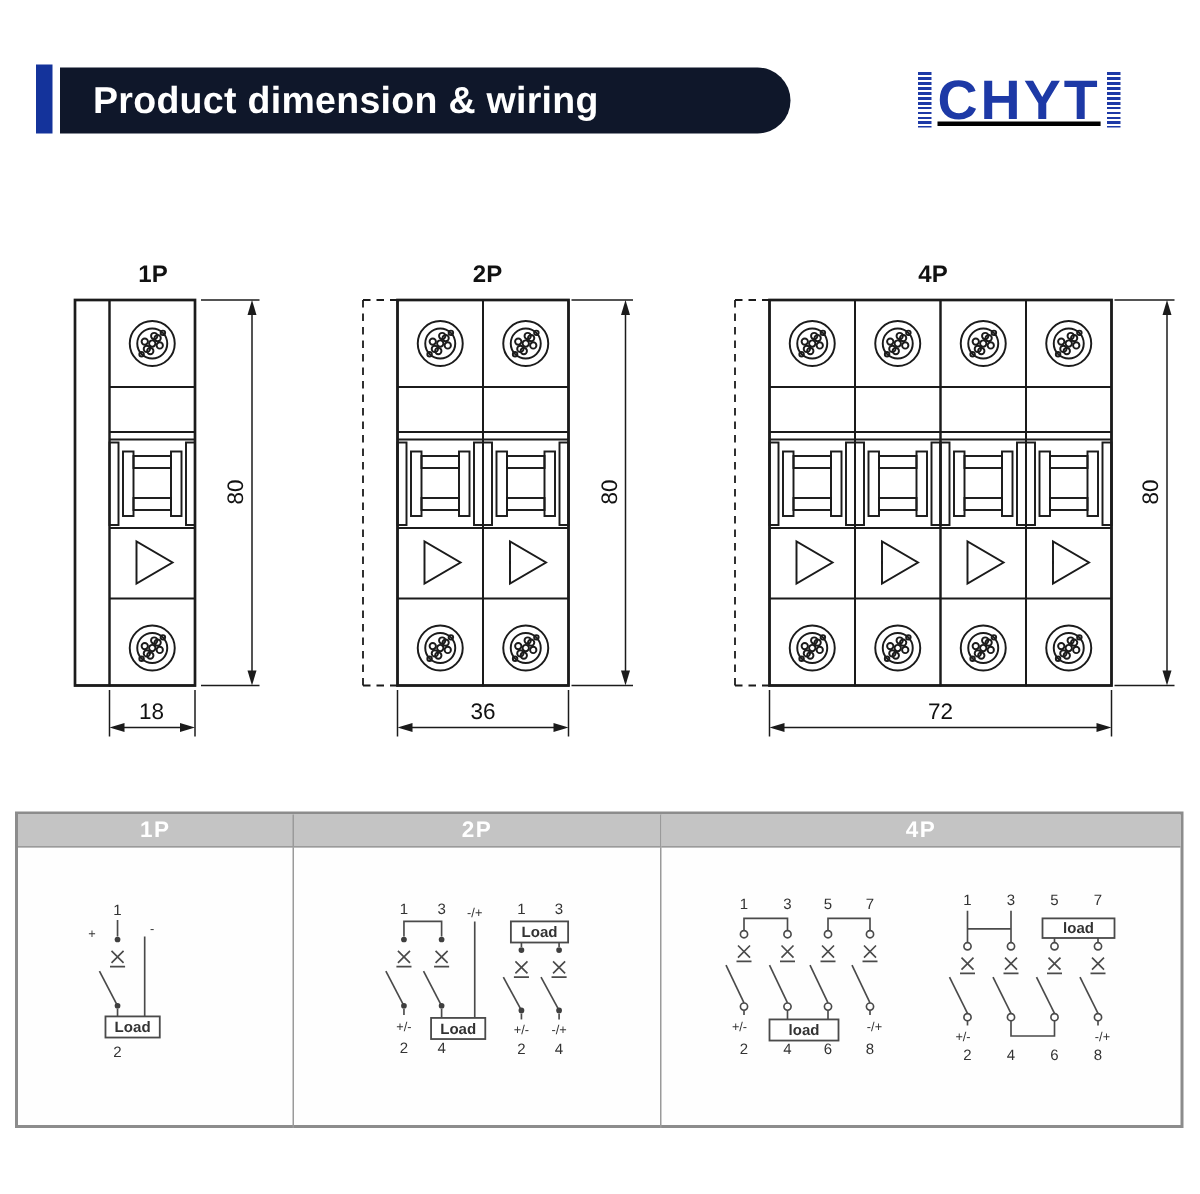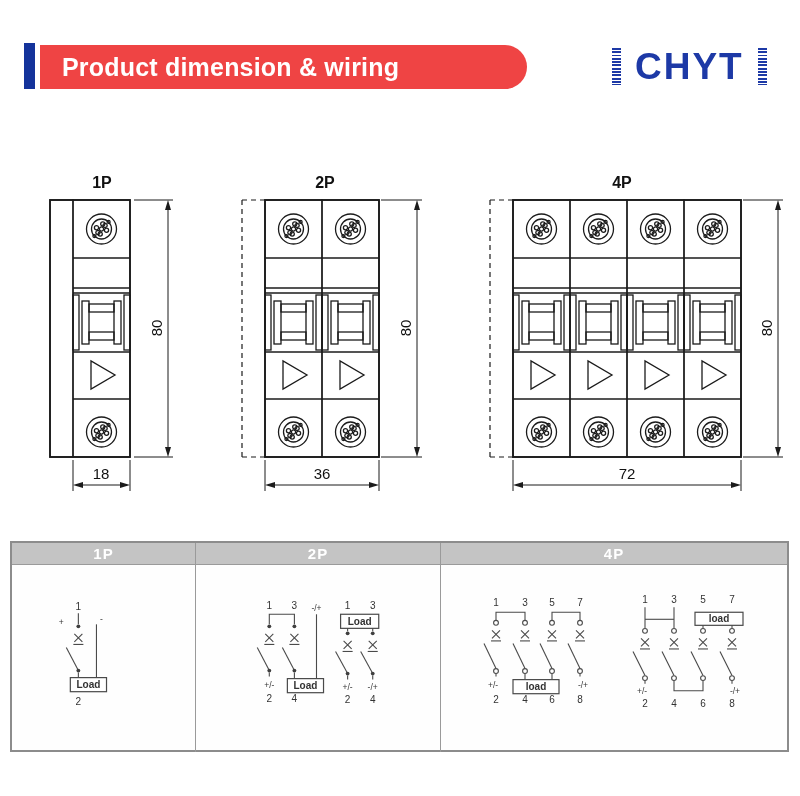--- a/index.html
+++ b/index.html
@@ -1,23 +1,23 @@
 <!DOCTYPE html>
 <html><head>
 <meta charset="utf-8">
 <style>
   html,body{margin:0;padding:0;background:#ffffff;}
   .page{position:relative;width:800px;height:796px;background:#ffffff;overflow:hidden;
         font-family:"Liberation Sans",sans-serif;}
   
   .accent-bar{position:absolute;left:24px;top:43px;width:11px;height:46px;background:#14339b;}
-  .banner{position:absolute;left:40px;top:45px;width:487px;height:44px;background:#ef4444;
+  .banner{position:absolute;left:40px;top:45px;width:487px;height:44px;background:#0f172a;
           border-radius:0 22px 22px 0;display:flex;align-items:center;}
   .banner-title{color:#ffffff;font-size:25px;font-weight:bold;padding-left:22px;letter-spacing:0.2px;}
-  .logo{position:absolute;left:612px;top:48px;display:flex;align-items:flex-end;gap:14px;}
+  .logo{position:absolute;left:612px;top:48px;display:flex;align-items:flex-end;gap:4px;text-decoration:underline;}
   .logo-strip{width:9px;height:37px;background:repeating-linear-gradient(180deg,#1d39a6 0 1.9px,#ffffff 1.9px 3.3px);}
   .logo-text{color:#1d39a6;font-size:37px;font-weight:bold;letter-spacing:2px;line-height:1;}
   
   .bsvg{position:absolute;}
   .btitle{font-size:16px;font-weight:600;fill:#111111;}
   .dimtxt{font-size:15px;fill:#111111;}
   
   .wtable{position:absolute;left:10px;top:541px;width:779px;height:211px;
           border:2px solid #8c8c8c;box-sizing:border-box;background:#fefefe;
           display:grid;grid-template-columns:184px 245px 1fr;grid-template-rows:22px 1fr;}

